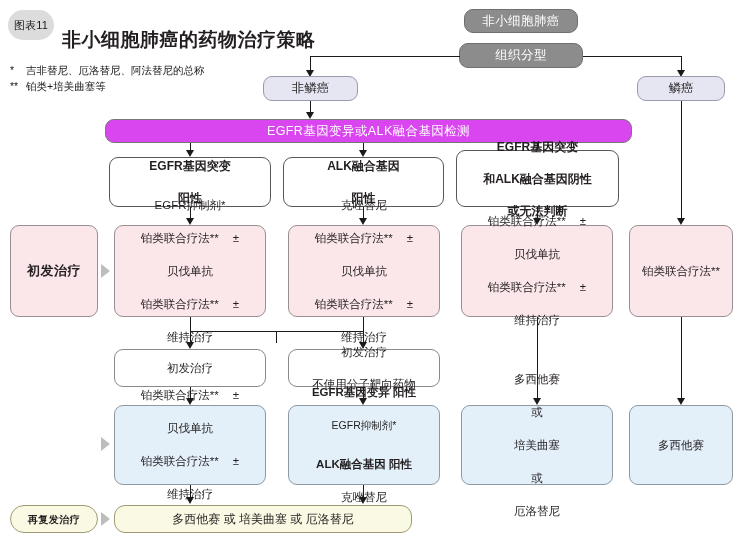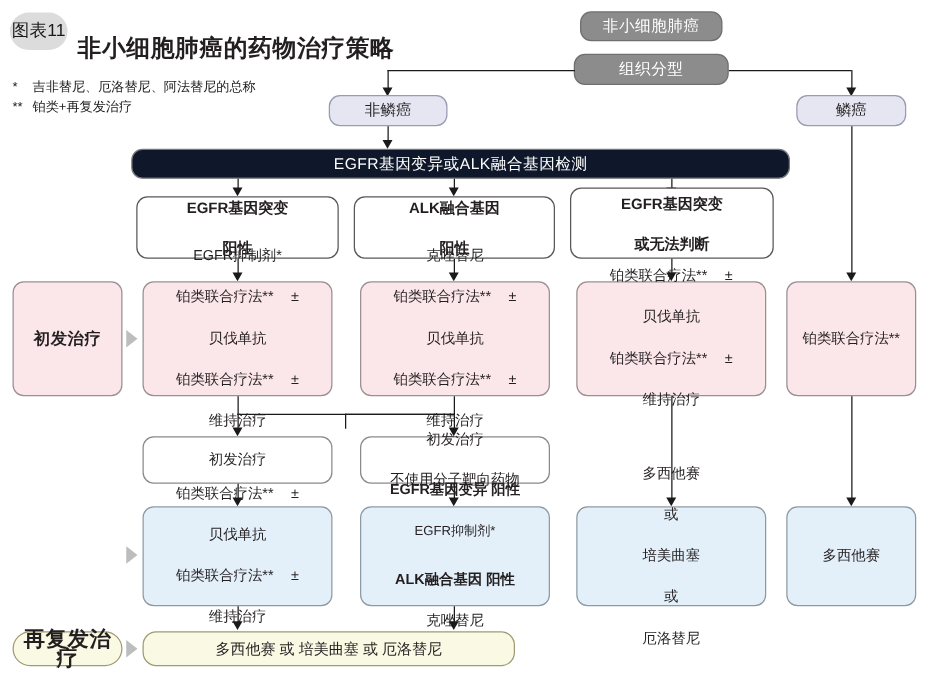--- a/index.html
+++ b/index.html
@@ -17,21 +17,21 @@
   }
 
   
   .fig-badge{
     position:absolute;
     left:8px; top:10px;
     width:46px; height:30px;
     border-radius:15px;
     background:#dcdcdc;
     color:#1a1a1a;
-    font-size:14px;
+    font-size:11px;
     display:flex; align-items:center; justify-content:center;
     letter-spacing:.2px;
   }
   .fig-title{
     position:absolute;
     left:62px; top:12px;
     font-size:19px;
     font-weight:bold;
     letter-spacing:.5px;
     line-height:27px;
@@ -70,21 +70,21 @@
 
   
   .grey{
     background:#8c8c8c;
     border:1px solid #6f6f6f;
     color:#ffffff;
     font-size:12.5px;
     letter-spacing:.4px;
   }
   .grey-wide{
-    background:#0f172a;
+    background:#d946ef;
     border:1px solid #777777;
     color:#ffffff;
     font-size:12.5px;
     letter-spacing:.4px;
   }
   
   .lav{
     background:#e6e6f2;
     border:1px solid #9a9ab0;
     font-size:12.5px;
@@ -125,21 +125,21 @@
     border:1px solid #a09a72;
     font-size:12px;
     border-radius:11px;
   }
   
   .stage{
     font-weight:bold;
     font-size:13px;
     letter-spacing:.5px;
   }
-  .stage.cream{font-size:17px;border-radius:14px;}
+  .stage.cream{font-size:10px;border-radius:14px;}
 
   .bold{font-weight:bold;}
   .sub{font-size:10.5px;}
   .sp{display:inline-block;width:14px;}
 
   
   .ln-v, .ln-h{
     position:absolute;
     background:#1a1a1a;
   }
@@ -168,21 +168,21 @@
   <div class="fig-badge">图表11</div>
   <div class="fig-title">非小细胞肺癌的药物治疗策略</div>
 
   <div class="notes">
     <div class="nrow">
       <span class="mk">*</span>
       <span>吉非替尼、厄洛替尼、阿法替尼的总称</span>
     </div>
     <div class="nrow">
       <span class="mk">**</span>
-      <span>铂类+再复发治疗</span>
+      <span>铂类+培美曲塞等</span>
     </div>
   </div>
 
   <div class="node grey" style="left:464px;top:9px;width:114px;height:24px;text-align:center;">非小细胞肺癌</div>
 
   <div class="node grey" style="left:459px;top:43px;width:124px;height:25px;">组织分型</div>
 
   <div class="ln-h" style="left:310px;top:56px;width:150px;"></div>
   <div class="ln-h" style="left:583px;top:56px;width:98px;"></div>
   <div class="ln-v" style="left:310px;top:56px;height:15px;"></div>
@@ -215,20 +215,21 @@
   <div class="node white-b" style="left:283px;top:157px;width:161px;height:50px;">
     <span class="lines">
       <span class="ln">ALK融合基因</span>
       <span class="ln">阳性</span>
     </span>
   </div>
 
   <div class="node white-b" style="left:456px;top:150px;width:163px;height:57px;">
     <span class="lines">
       <span class="ln">EGFR基因突变</span>
+      <span class="ln">和ALK融合基因阴性</span>
       <span class="ln">或无法判断</span>
     </span>
   </div>
 
   <div class="ln-v" style="left:190px;top:207px;height:12px;"></div>
   <div class="arrow" style="left:186px;top:218px;"></div>
   <div class="ln-v" style="left:363px;top:207px;height:12px;"></div>
   <div class="arrow" style="left:359px;top:218px;"></div>
   <div class="ln-v" style="left:537px;top:207px;height:12px;"></div>
   <div class="arrow" style="left:533px;top:218px;"></div>

